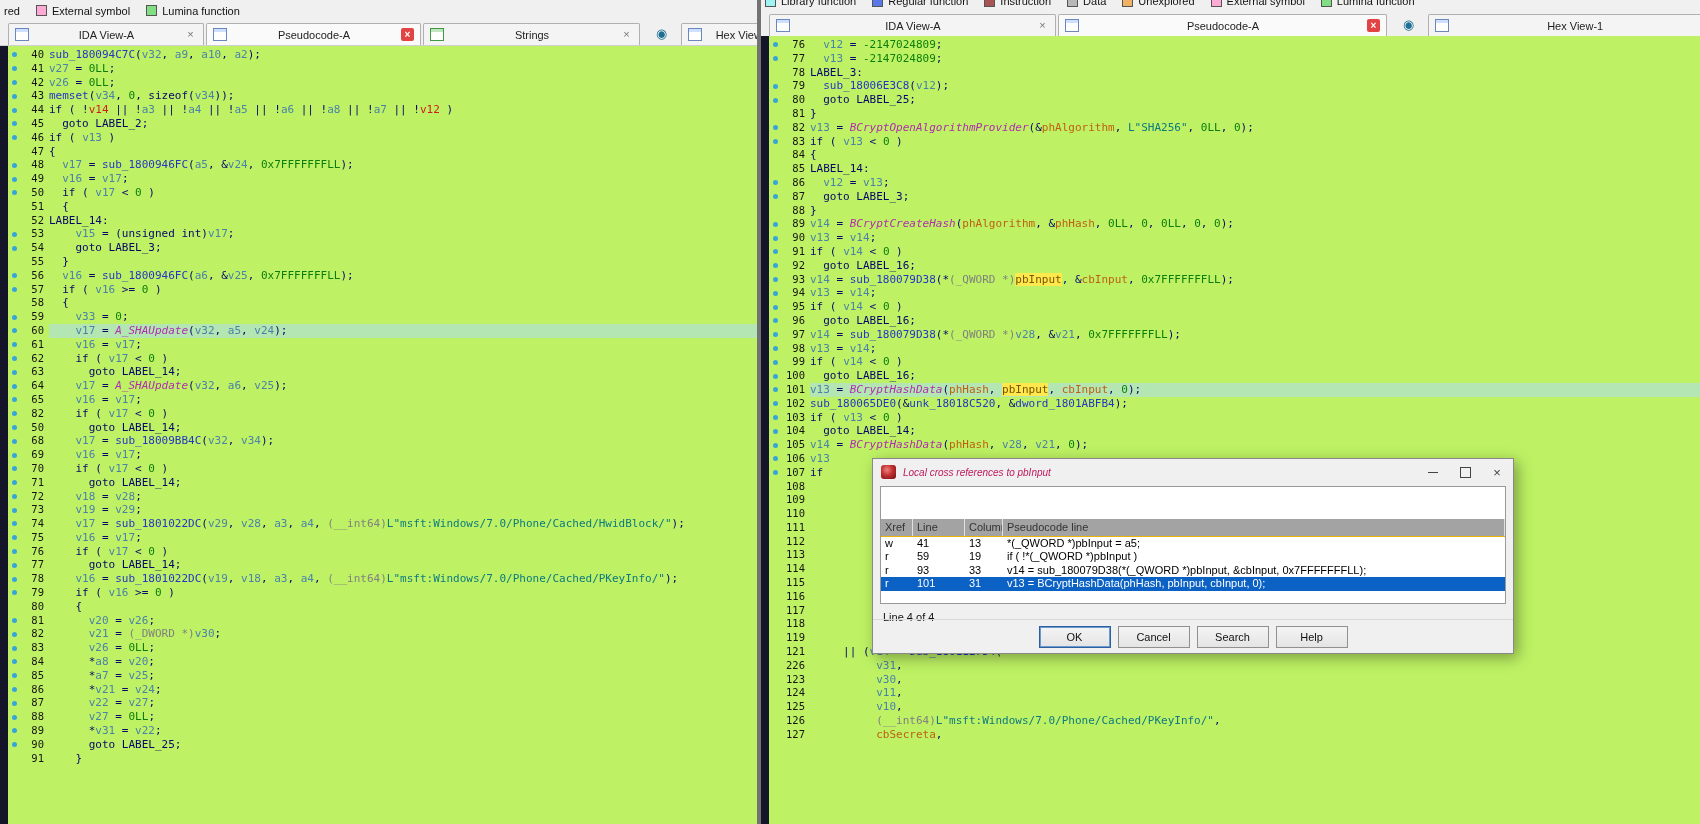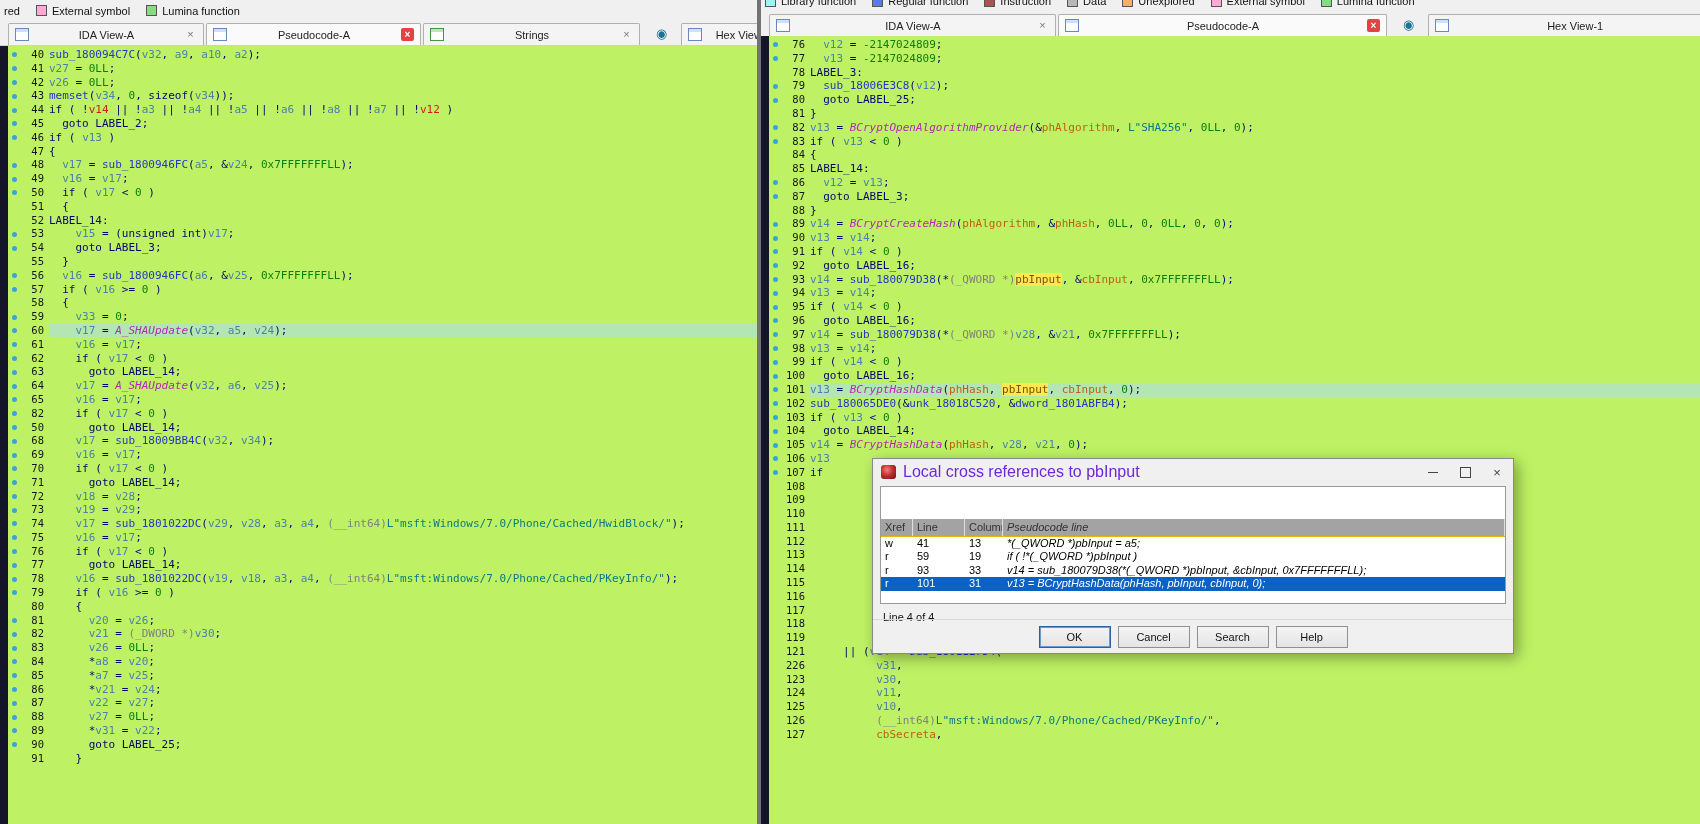--- a/index.html
+++ b/index.html
@@ -58,31 +58,31 @@
   .tok-c{color:#808080;}
   .tok-r{color:#cf1d1d;}
   .tok-oy{color:#7a5200;background:#ffe94d;}
 
   
   #xref-dialog{position:absolute;left:872px;top:458px;width:642px;height:196px;background:#f0f0f0;
                border:1px solid #888;box-shadow:4px 4px 14px rgba(0,0,0,.35);box-sizing:border-box;z-index:50;}
   .dlg-titlebar{height:26px;display:flex;align-items:center;gap:7px;padding-left:8px;}
   .dlg-icon{width:15px;height:14px;flex:none;border-radius:3px;
             background:radial-gradient(circle at 40% 35%,#f08080 0%,#c03030 45%,#701010 100%);}
-  .dlg-title{flex:1;font-size:16px;color:#6d28d9;white-space:nowrap;overflow:hidden;}
+  .dlg-title{flex:1;font-size:10px;color:#be185d;white-space:nowrap;overflow:hidden;font-style:italic;}
   .dlg-controls{display:flex;flex:none;}
   .dlg-ctrl{width:32px;height:24px;display:flex;align-items:center;justify-content:center;color:#444;font-size:13px;}
   .glyph-min{display:inline-block;width:10px;height:0;border-bottom:1px solid #444;}
   .glyph-max{display:inline-block;width:9px;height:9px;border:1px solid #444;}
   .dlg-list{position:absolute;left:7px;right:7px;top:27px;height:118px;background:#fff;border:1px solid #999;
             box-sizing:border-box;overflow:hidden;font-size:11px;}
   .dlg-header{display:flex;height:17px;background:#a3a3a3;border-bottom:1px solid #eab308;color:#333;margin-top:32px;}
   .dlg-hcell{box-sizing:border-box;padding:2px 4px 0;border-right:1px solid #e0e0e0;
              overflow:hidden;white-space:nowrap;flex:none;}
-  .c0{width:32px;}.c1{width:52px;}.c2{width:38px;}.c3{flex:1;font-style:italic;}
+  .c0{width:32px;}.c1{width:52px;}.c2{width:38px;}.c3{flex:1;}
   .dlg-row{display:flex;height:13.4px;line-height:13.4px;white-space:nowrap;color:#000;}
   .dlg-cell{box-sizing:border-box;padding:0 4px;overflow:hidden;flex:none;}
   .dlg-row.selected{background:#0b61c4;color:#fff;}
   .dlg-status{position:absolute;left:10px;top:152px;font-size:11px;color:#111;}
   .dlg-footer{position:absolute;left:0;right:0;bottom:0;height:33px;display:flex;align-items:center;
               justify-content:center;gap:7px;border-top:1px solid #d8d8d8;}
   .dlg-btn{box-sizing:border-box;width:72px;height:22px;background:linear-gradient(#f4f4f4,#e4e4e4);
            border:1px solid #909090;font-size:11px;font-family:"Liberation Sans",sans-serif;color:#111;}
   .dlg-btn.default{border:1px solid #2e5f9e;box-shadow:inset 0 0 0 1px #6a9ad0;}
 </style>

